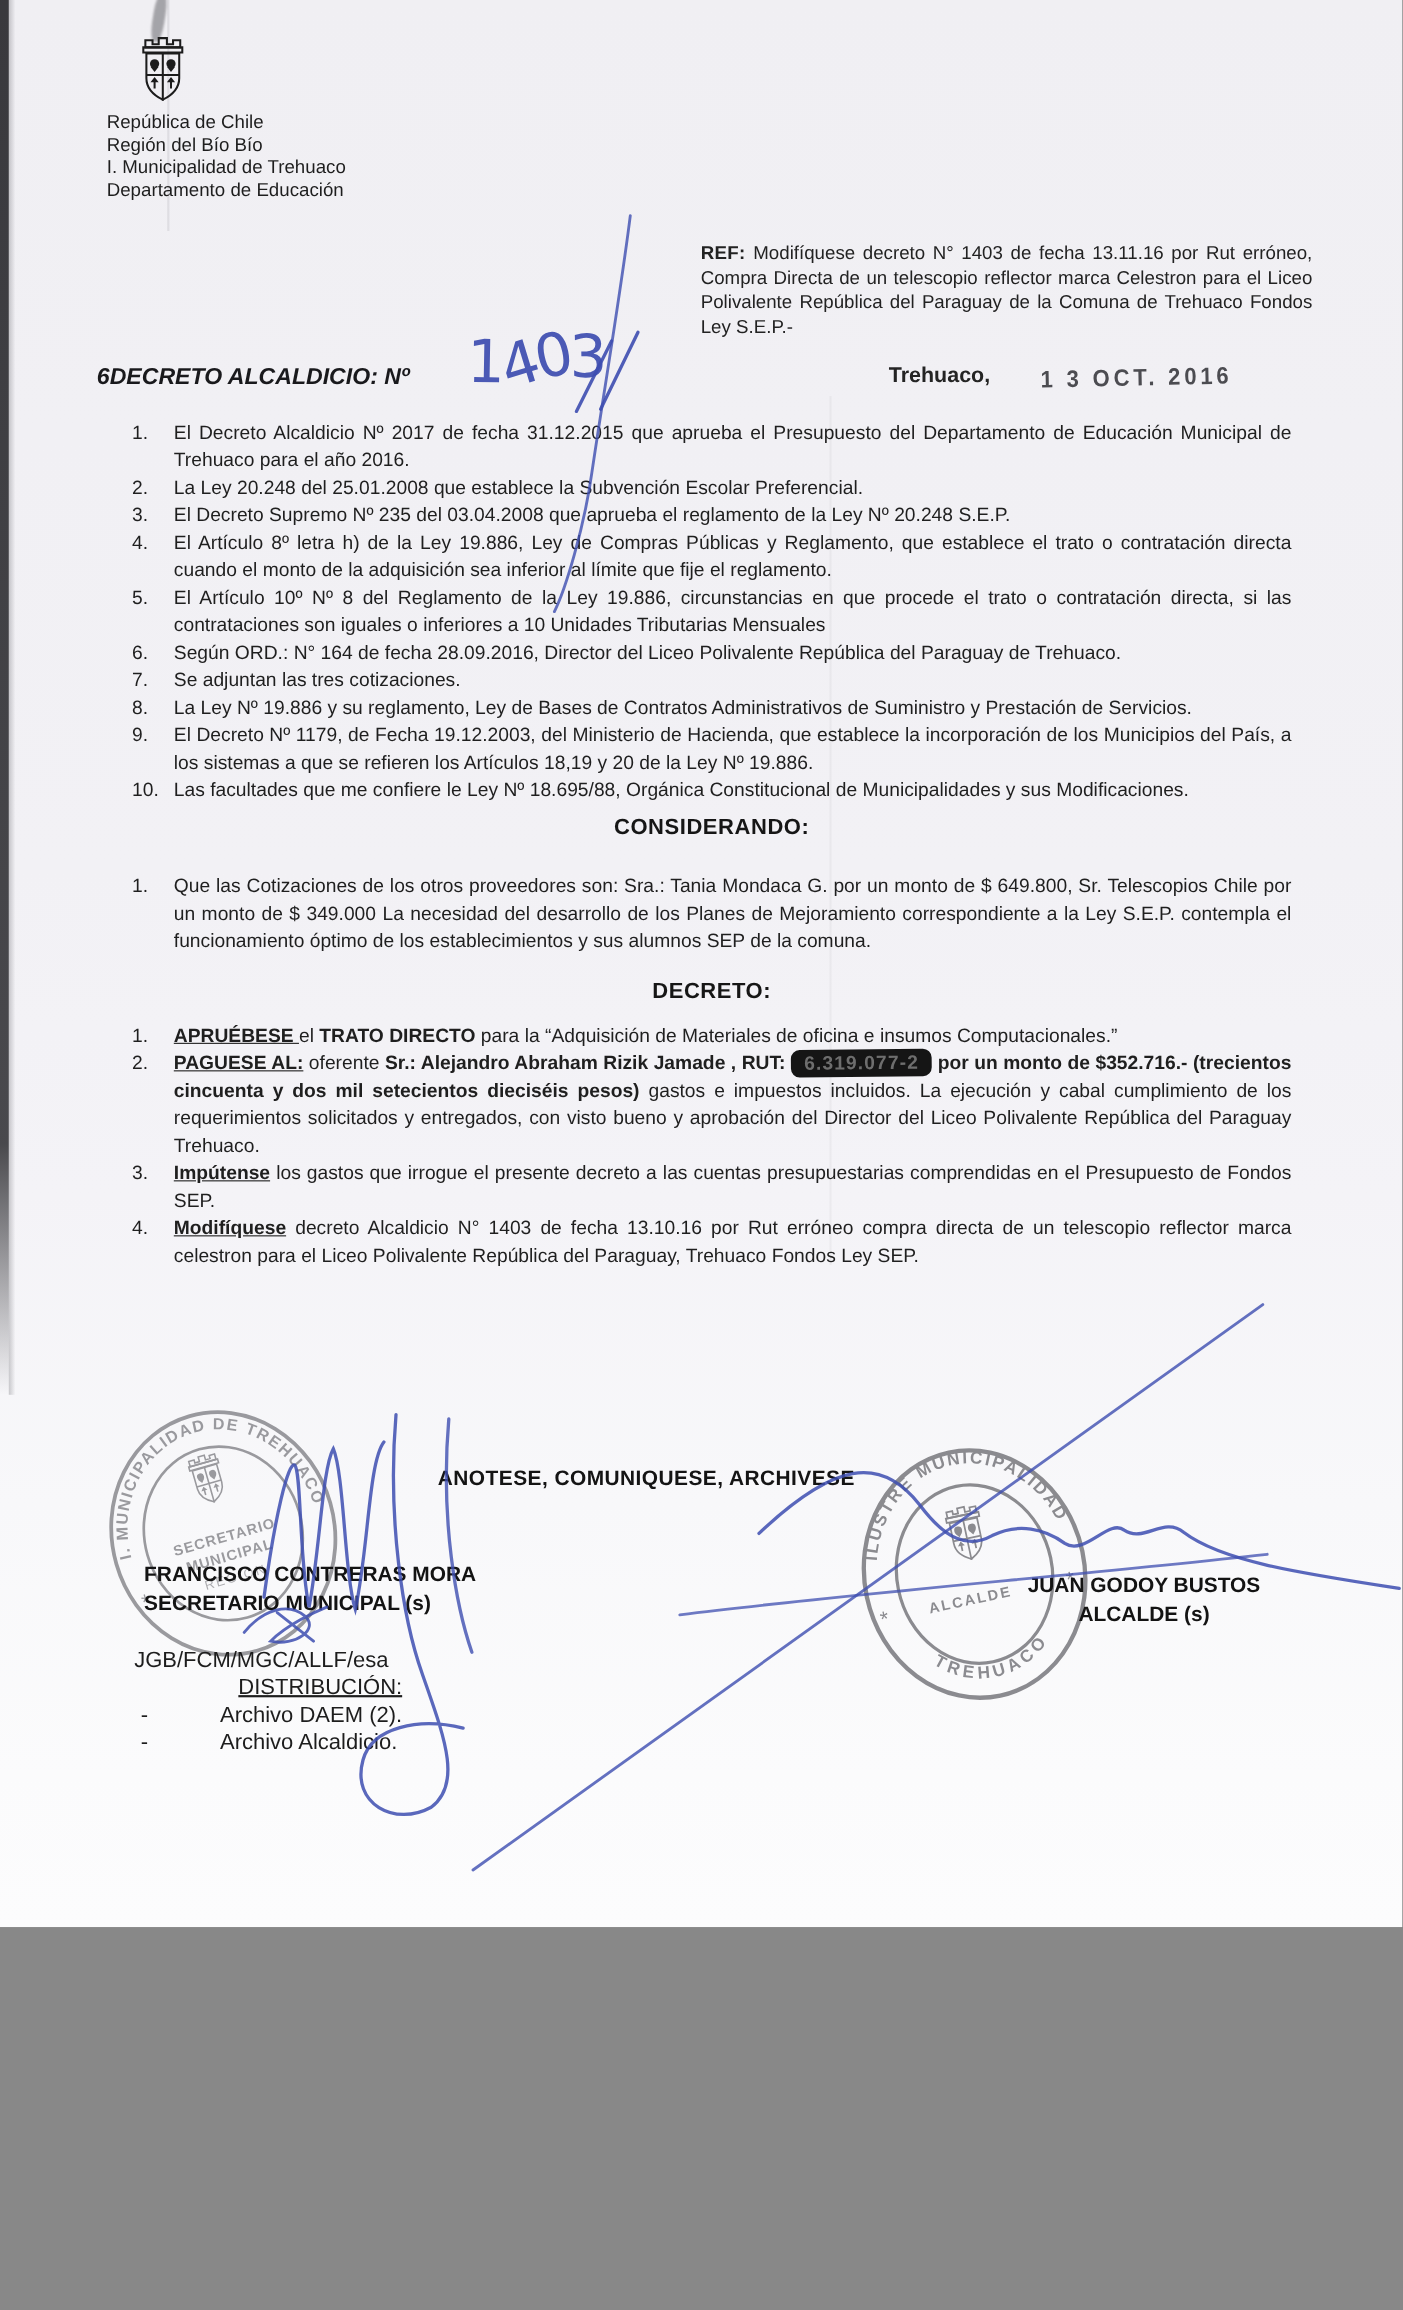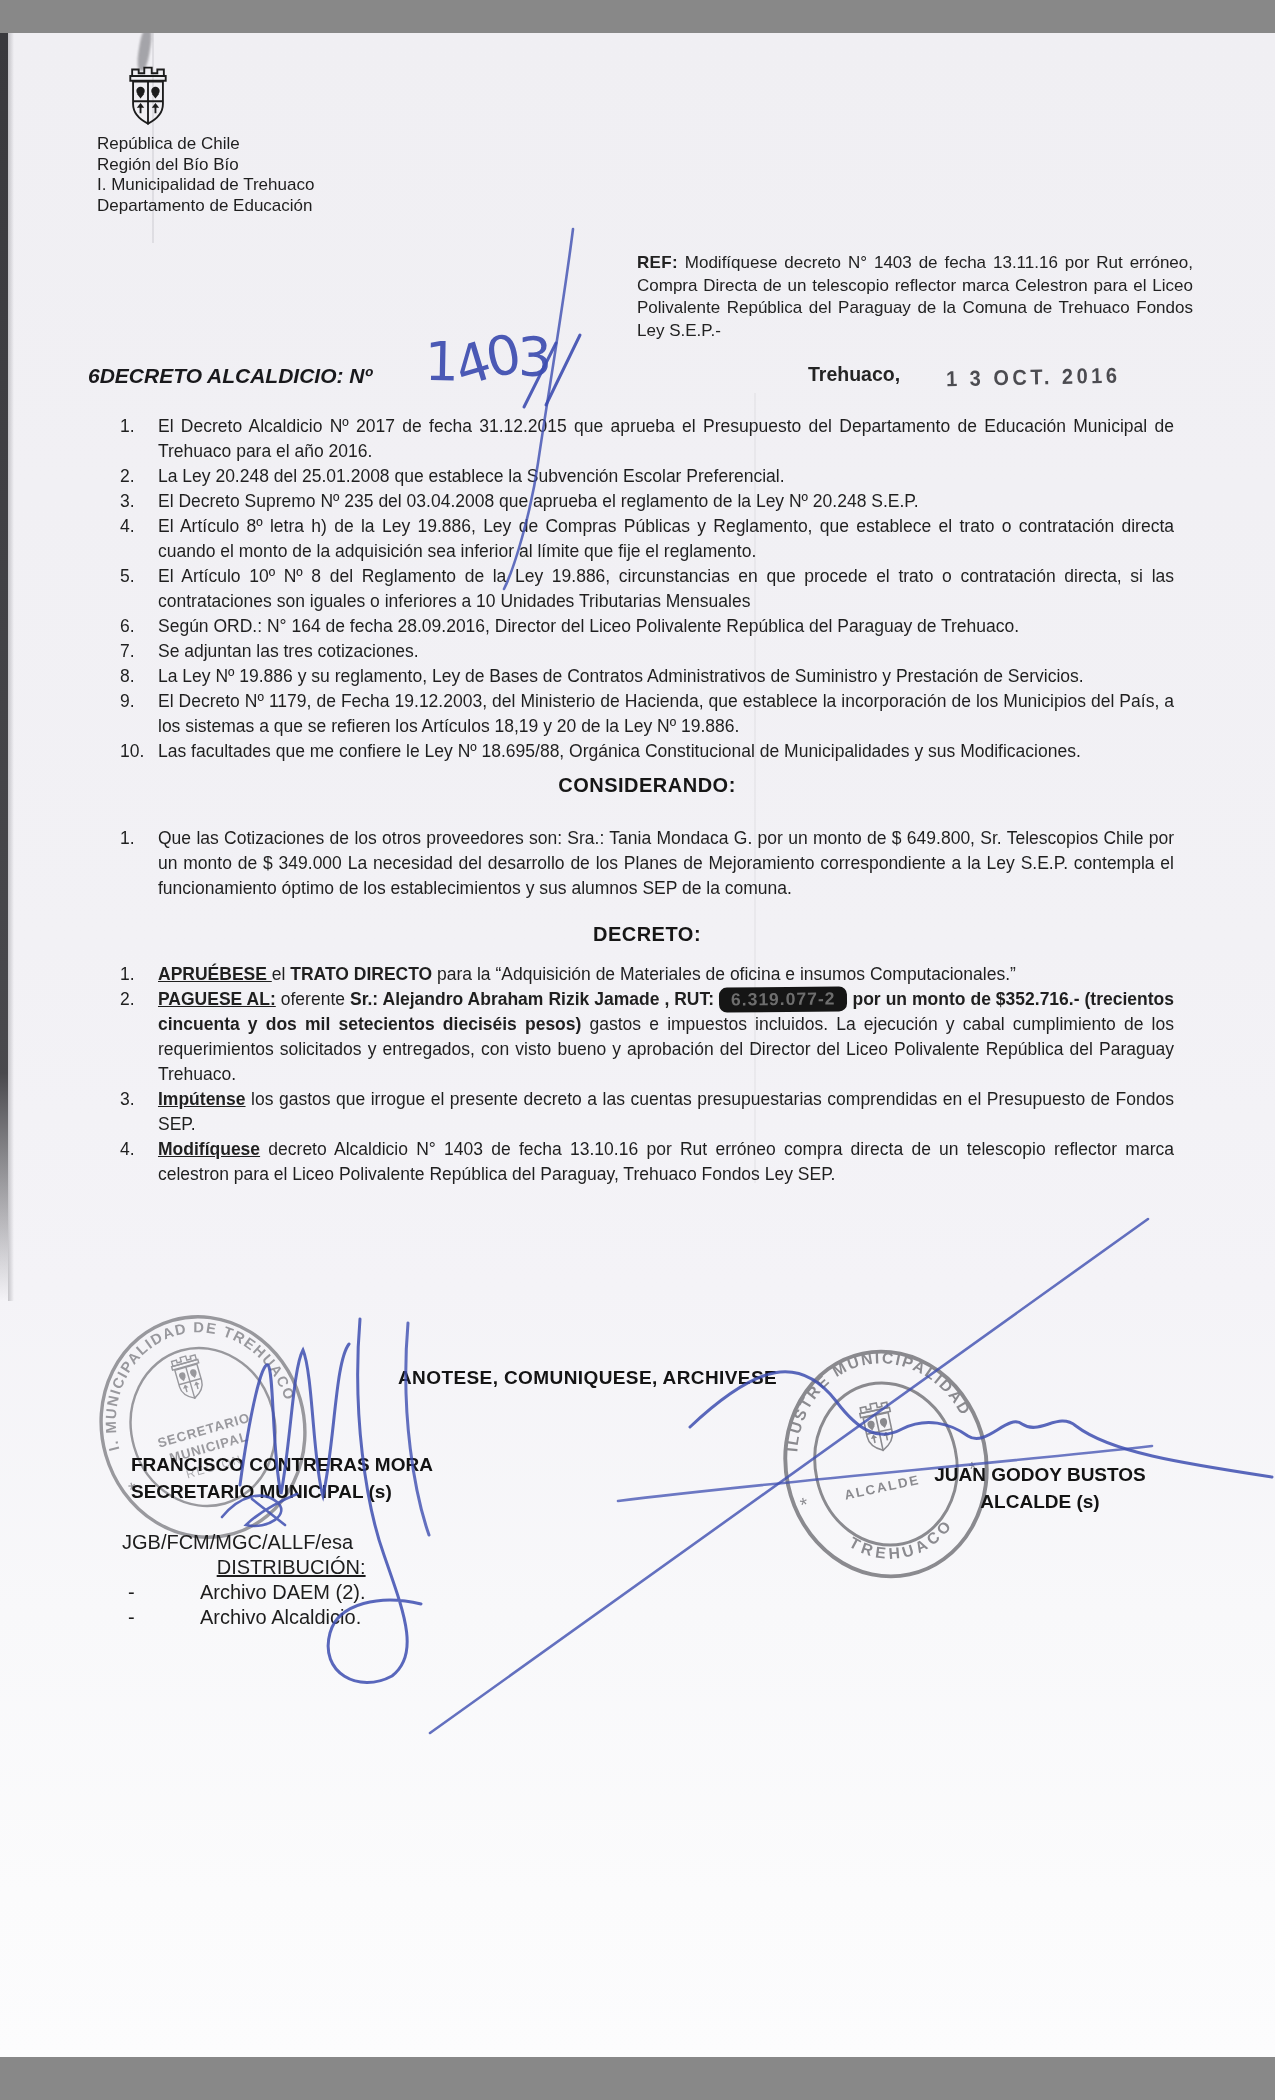--- a/index.html
+++ b/index.html
@@ -1,19 +1,19 @@
 <!DOCTYPE html>
 <html><head>
 <meta charset="utf-8">
 <style>
   html,body{margin:0;padding:0;background:#888;}
   #page{
-    position:relative;width:1275px;height:2024px;overflow:hidden;
+    position:relative;width:1275px;height:1752px;overflow:hidden;
     background:linear-gradient(180deg,#f0eff3 0%,#f2f1f5 45%,#f4f3f7 62%,#f8f8fa 78%,#fbfbfc 92%,#fcfcfd 100%);
-    font-family:"Liberation Sans",sans-serif;color:#242424;margin-top:33px;
+    font-family:"Liberation Sans",sans-serif;color:#242424;
   }
   .abs{position:absolute;}
   .edge-strip{left:0;top:0;width:8px;height:1268px;
     background:linear-gradient(180deg,rgba(25,25,29,.85) 0%,rgba(25,25,29,.78) 82%,rgba(25,25,29,0) 100%);}
   .edge-soft{left:8px;top:0;width:6px;height:1268px;
     background:linear-gradient(90deg,rgba(60,60,66,.25),rgba(60,60,66,0));}
   .smudge{left:139px;top:-6px;width:11px;height:44px;background:#4a4a50;opacity:.45;
     border-radius:40%;transform:rotate(9deg);filter:blur(1px);}
   .crease-v1{left:152px;top:0;width:2px;height:210px;background:rgba(70,70,80,.10);}
   .crease-v2{left:754px;top:360px;width:2px;height:790px;background:rgba(70,70,80,.05);}

